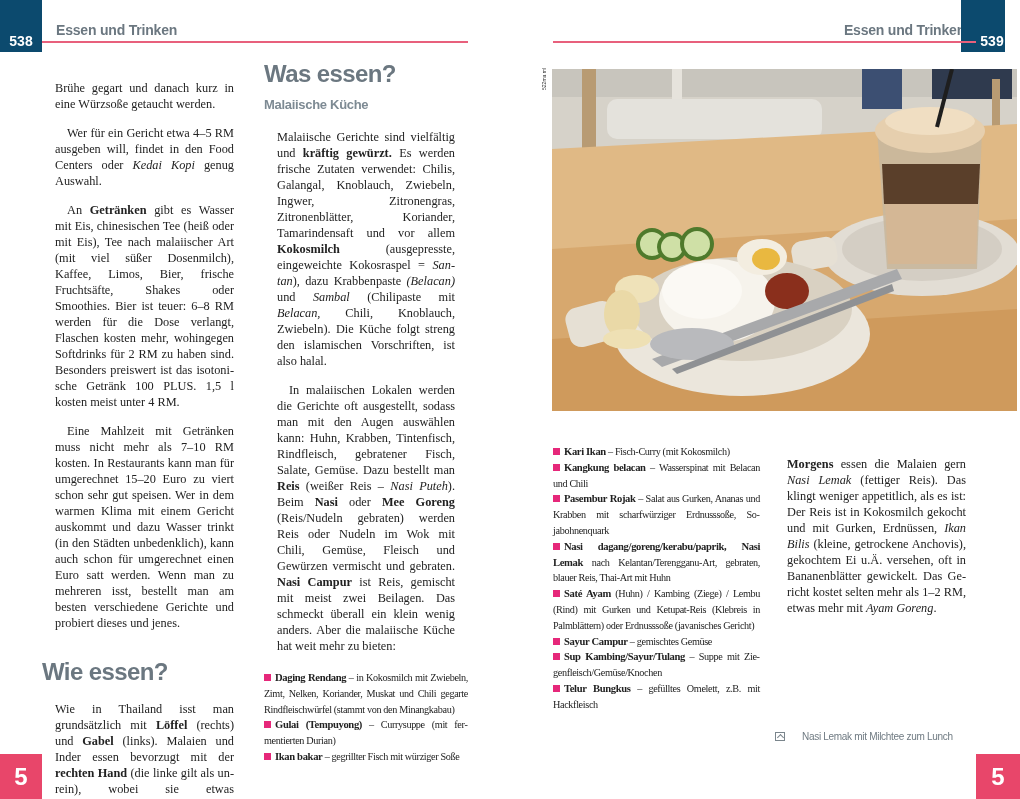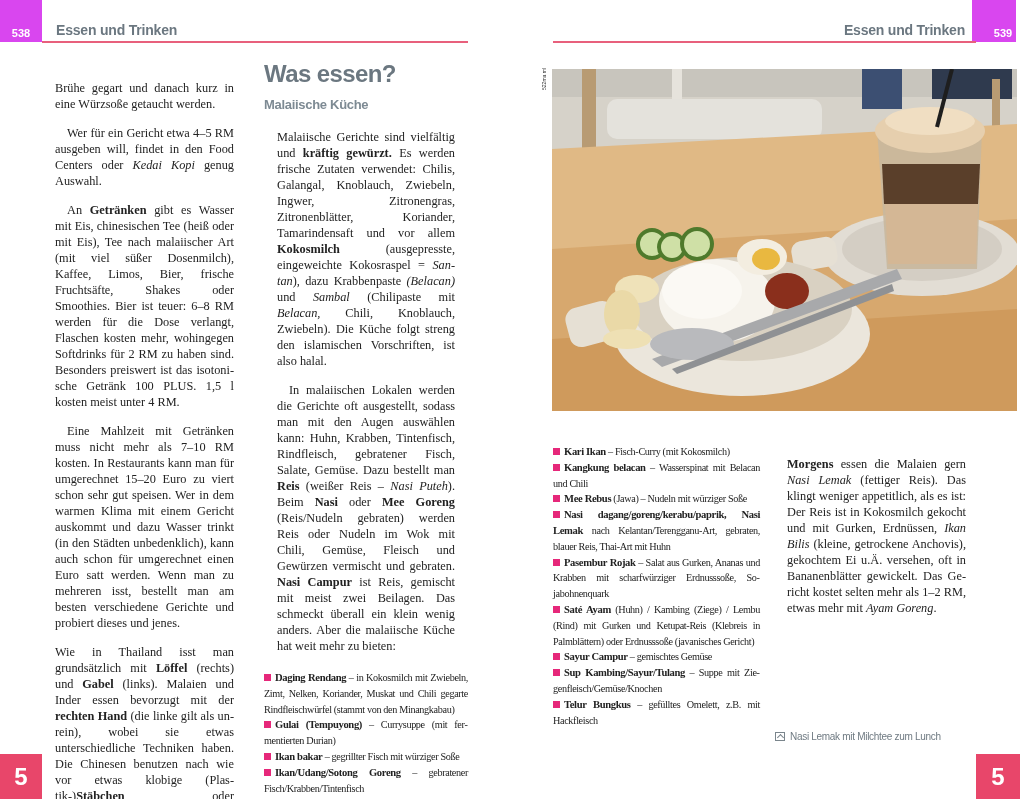--- a/index.html
+++ b/index.html
@@ -4,25 +4,25 @@
 <style>
   * { box-sizing: border-box; margin: 0; padding: 0; }
   html, body { width: 1020px; height: 799px; background: #ffffff; overflow: hidden; }
   body { position: relative; font-family: "Liberation Serif", serif; color: #222; }
 
   .page { position: absolute; top: 0; height: 799px; }
   .page-left { left: 0; width: 510px; }
   .page-right { left: 510px; width: 510px; }
 
   
-  .pnum-tab { position: absolute; top: 0; width: 42px; height: 42px; background: #d946ef; color: #fff;
-    font-family: "Liberation Sans", sans-serif; font-weight: bold; font-size: 11px;
+  .pnum-tab { position: absolute; top: 0; width: 42px; height: 52px; background: #0c4a6e; color: #fff;
+    font-family: "Liberation Sans", sans-serif; font-weight: bold; font-size: 14px;
     display: flex; align-items: flex-end; justify-content: center; padding-bottom: 3px; }
   .page-left .pnum-tab { left: 0; }
-  .page-right .pnum-tab { right: 4px; width: 44px; padding-left: 18px; }
+  .page-right .pnum-tab { right: 15px; width: 44px; padding-left: 18px; }
   .head-title { position: absolute; top: 22px; font-family: Liberation Sans, sans-serif; font-weight: bold;
     font-size: 14px; color: #6b7780; letter-spacing: -0.2px; }
   .page-left .head-title { left: 56px; }
   .page-right .head-title { right: 55px; }
   .head-rule { position: absolute; top: 41px; height: 2px; background: #e8607c; }
   .page-left .head-rule { left: 42px; width: 426px; }
   .page-right .head-rule { left: 43px; width: 423px; }
 
   
   .chap-tab { position: absolute; top: 754px; width: 42px; height: 45px; background: #e8466a; color: #fff;
@@ -48,53 +48,53 @@
   .list .item { margin: 0; }
   .list .item .sq { display: inline-block; width: 7px; height: 7px; background: #e6287a; margin-right: 4px; vertical-align: 0px; }
   .list .item b { font-weight: bold; font-size: 10.6px; }
 
   
   .photo { position: absolute; left: 42px; top: 69px; width: 465px; height: 342px; overflow: hidden;
     background: linear-gradient(180deg, #c9c6bd 0%, #d8d3c8 22%, #e0c59a 30%, #d9b27c 60%, #c9985d 100%); }
   .photo-credit { position: absolute; left: 31px; top: 68px; font-family: "Liberation Sans", sans-serif; font-size: 5px;
     color: #333; writing-mode: vertical-rl; transform: rotate(180deg); }
   .caption { position: absolute; left: 265px; top: 731px; font-family: "Liberation Sans", sans-serif; font-size: 10px;
-    color: #6f7a82; letter-spacing: -0.3px; display: flex; align-items: center; gap: 5px; }
+    color: #6f7a82; letter-spacing: -0.3px; display: flex; align-items: center; gap: 17px; }
   .cam-icon { display: inline-block; width: 10px; height: 9px; border: 1px solid #7a858c; position: relative; }
   .cam-icon::after { content: ""; position: absolute; left: 2px; top: 2px; width: 4px; height: 4px; border-left: 1px solid #7a858c; border-top: 1px solid #7a858c; transform: rotate(45deg); }
 </style>
 </head>
 <body>
 
 <div class="page page-left">
   <div class="pnum-tab">
       <span>538</span>
     </div>
   <div class="head-title">Essen und Trinken</div>
   <div class="head-rule"></div>
 
   <div class="col" style="left:42px; top:67px; width:205px;">
     <p>Brühe gegart und danach kurz in eine Würzsoße getaucht werden.</p>
     <p class="ind"><span>Wer für ein Gericht etwa 4–5 RM aus­geben will, findet in den Food Centers oder </span><i>Kedai Kopi</i><span> genug Auswahl.</span></p>
     <p class="ind"><span>An </span><b>Getränken</b><span> gibt es Wasser mit Eis, chinesischen Tee (heiß oder mit Eis), Tee nach malaiischer Art (mit viel süßer Do­senmilch), Kaffee, Limos, Bier, frische Fruchtsäfte, Shakes oder Smoothies. Bier ist teuer: 6–8 RM werden für die Dose verlangt, Flaschen kosten mehr, wohin­gegen Softdrinks für 2 RM zu haben sind. Besonders preiswert ist das isotoni­sche Getränk 100 PLUS. 1,5 l kosten meist unter 4 RM.</span></p>
     <p class="ind">Eine Mahlzeit mit Getränken muss nicht mehr als 7–10 RM kosten. In Res­taurants kann man für umgerechnet 15–20 Euro zu viert schon sehr gut speisen. Wer in dem warmen Klima mit einem Gericht auskommt und dazu Wasser trinkt (in den Städten unbedenklich), kann auch schon für umgerechnet einen Euro satt werden. Wenn man zu mehre­ren isst, bestellt man am besten verschie­dene Gerichte und probiert dieses und jenes.</p>
+    <h2 class="sec" style="margin-top:30px; margin-bottom:18px;">Wie essen?</h2>
     <p><span>Wie in Thailand isst man grundsätzlich mit </span><b>Löffel</b><span> (rechts) und </span><b>Gabel</b><span> (links). Malaien und Inder essen bevorzugt mit der </span><b>rechten Hand</b><span> (die linke gilt als un­rein), wobei sie etwas unterschiedliche Techniken haben. Die Chinesen benut­zen nach wie vor etwas klobige (Plas­tik-)</span><b>Stäbchen</b><span> oder Einwegstäbchen, die in der Mitte auseinandergerissen wer­den, und Löffel (in Malaysia meist aus Plastik).</span></p>
   </div>
 
   <div class="col" style="left:264px; top:63px; width:204px;">
     <h2 class="sec">Was essen?</h2>
     <h3 class="sub" style="margin-top:12px; margin-bottom:16px;">Malaiische Küche</h3>
     <p><span>Malaiische Gerichte sind vielfältig und </span><b>kräftig gewürzt.</b><span> Es werden frische Zu­taten verwendet: Chilis, Galangal, Knob­lauch, Zwiebeln, Ingwer, Zitronengras, Zitronenblätter, Koriander, Tamarinden­saft und vor allem </span><b>Kokosmilch</b><span> (ausge­presste, eingeweichte Kokosraspel = </span><i>San­tan</i><span>), dazu Krabbenpaste </span><i>(Belacan)</i><span> und </span><i>Sambal</i><span> (Chilipaste mit </span><i>Belacan,</i><span> Chili, Knoblauch, Zwiebeln). Die Küche folgt streng den islamischen Vorschriften, ist also halal.</span></p>
     <p class="ind"><span>In malaiischen Lokalen werden die Gerichte oft ausgestellt, sodass man mit den Augen auswählen kann: Huhn, Krabben, Tintenfisch, Rindfleisch, ge­bratener Fisch, Salate, Gemüse. Dazu be­stellt man </span><b>Reis</b><span> (weißer Reis – </span><i>Nasi Pu­teh</i><span>). Beim </span><b>Nasi</b><span> oder </span><b>Mee Goreng</b><span> (Reis/Nudeln gebraten) werden Reis oder Nudeln im Wok mit Chili, Gemüse, Fleisch und Gewürzen vermischt und gebraten. </span><b>Nasi Campur</b><span> ist Reis, ge­mischt mit meist zwei Beilagen. Das schmeckt überall ein klein wenig anders. Aber die malaiische Küche hat weit mehr zu bieten:</span></p>
 
     <div class="list" style="margin-top:16px;">
       <p class="item"><span class="sq"></span><b>Daging Rendang</b><span> – in Kokosmilch mit Zwie­beln, Zimt, Nelken, Koriander, Muskat und Chili ge­garte Rindfleischwürfel (stammt von den Minang­kabau)</span></p>
       <p class="item"><span class="sq"></span><b>Gulai (Tempuyong)</b><span> – Currysuppe (mit fer­mentierten Durian)</span></p>
       <p class="item"><span class="sq"></span><b>Ikan bakar</b><span> – gegrillter Fisch mit würziger Soße</span></p>
-      <p class="item"><span class="sq"></span><b>Ikan/Udang/Sotong Goreng</b><span> – gebratener Fisch/Krabben/Tintenfisch</span></p>
     </div>
   </div>
 
   <div class="chap-tab">
       <span>5</span>
     </div>
 </div>
 
 <div class="page page-right">
   <div class="head-title">Essen und Trinken</div>
@@ -156,23 +156,22 @@
 
       <path d="M100 290 L345 200 L350 210 L110 298 Z" fill="#a8a9ab"></path>
       <ellipse cx="140" cy="275" rx="42" ry="16" fill="#b9babd"></ellipse>
       <path d="M120 300 L340 215 L342 222 L125 305 Z" fill="#8f9194"></path>
     </svg>
   </div>
 
   <div class="col list" style="left:43px; top:444px; width:207px;">
     <p class="item"><span class="sq"></span><b>Kari Ikan</b><span> – Fisch-Curry (mit Kokosmilch)</span></p>
     <p class="item"><span class="sq"></span><b>Kangkung belacan</b><span> – Wasserspinat mit Bela­can und Chili</span></p>
-    <p class="item"><span class="sq"></span><b>Mee Rebus</b><span> (Jawa) – Nudeln mit würziger Soße</span></p>
+    <p class="item"><span class="sq"></span><b>Pasembur Rojak</b><span> – Salat aus Gurken, Ananas und Krabben mit scharfwürziger Erdnusssoße, So­jabohnenquark</span></p>
     <p class="item"><span class="sq"></span><b>Nasi dagang/goreng/kerabu/paprik, Nasi Lemak</b><span> nach Kelantan/Terengganu-Art, gebraten, blauer Reis, Thai-Art mit Huhn</span></p>
-    <p class="item"><span class="sq"></span><b>Pasembur Rojak</b><span> – Salat aus Gurken, Ananas und Krabben mit scharfwürziger Erdnusssoße, So­jabohnenquark</span></p>
     <p class="item"><span class="sq"></span><b>Saté Ayam</b><span> (Huhn) / Kambing (Ziege) / Lembu (Rind) mit Gurken und Ketupat-Reis (Klebreis in Palmblättern) oder Erdnusssoße (javanisches Ge­richt)</span></p>
     <p class="item"><span class="sq"></span><b>Sayur Campur</b><span> – gemischtes Gemüse</span></p>
     <p class="item"><span class="sq"></span><b>Sup Kambing/Sayur/Tulang</b><span> – Suppe mit Zie­genfleisch/Gemüse/Knochen</span></p>
     <p class="item"><span class="sq"></span><b>Telur Bungkus</b><span> – gefülltes Omelett, z.B. mit Hackfleisch</span></p>
   </div>
 
   <div class="col" style="left:264px; top:443px; width:205px;">
     <p><b>Morgens</b><span> essen die Malaien gern </span><i>Nasi Lemak</i><span> (fettiger Reis). Das klingt weniger appetitlich, als es ist: Der Reis ist in Ko­kosmilch gekocht und mit Gurken, Erd­nüssen, </span><i>Ikan Bilis</i><span> (kleine, getrockene Anchovis), gekochtem Ei u.Ä. versehen, oft in Bananenblätter gewickelt. Das Ge­richt kostet selten mehr als 1–2 RM, et­was mehr mit </span><i>Ayam Goreng</i><span>.</span></p>
   </div>
 

